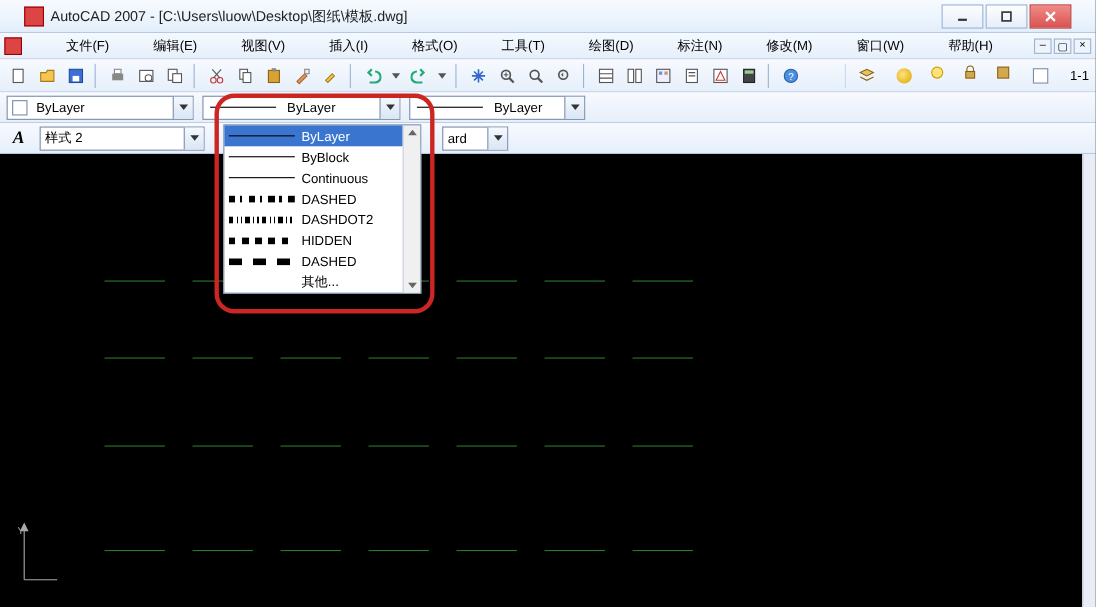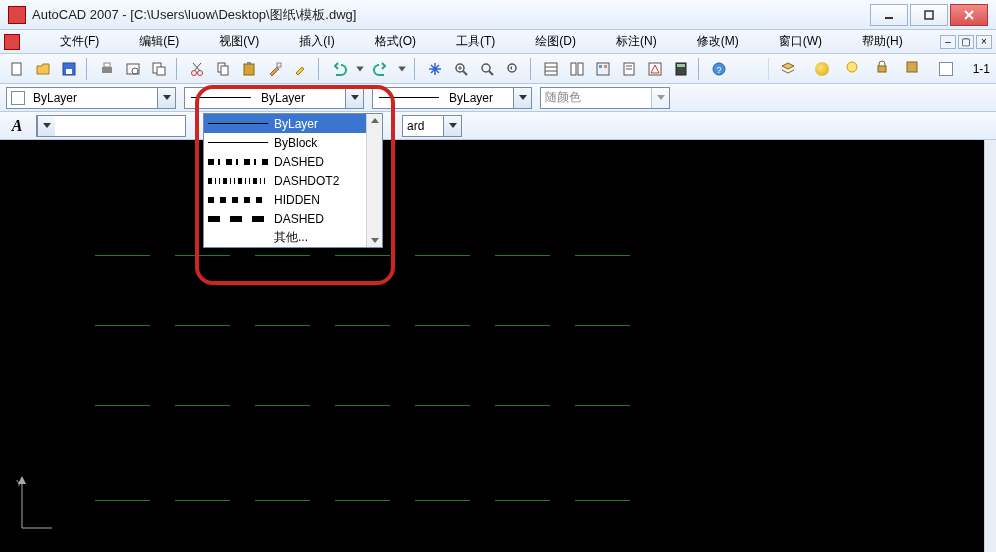--- a/index.html
+++ b/index.html
@@ -1,19 +1,19 @@
 <!DOCTYPE html>
 <html><head>
 <meta charset="utf-8">
 <style>
   * { box-sizing: border-box; margin: 0; padding: 0; font-family: "Microsoft YaHei", Tahoma, sans-serif; }
   body { width: 996px; height: 552px; background: #fff; overflow: hidden; position: relative; }
 
   
-  .titlebar { height: 30px; background: linear-gradient(#f7fbff,#e3eefb); display: flex; align-items: center; padding: 0 8px; border-bottom: 1px solid #b7c9e0; }
+  .titlebar { height: 30px; background: linear-gradient(#f7fbff,#e3eefb); display: flex; align-items: center; padding: 0 22px; border-bottom: 1px solid #b7c9e0; }
   .app-icon { width: 18px; height: 18px; background:#d44; display:inline-block; margin-right:6px; border:1px solid #900;}
   .titlebar span.title-text { font-size: 13px; color:#222; }
   .win-btns { margin-left:auto; display:flex; gap:2px;}
   .win-btn { width:38px; height:22px; border:1px solid #9cb3d2; background:linear-gradient(#fdfdfd,#e6eefb); display:flex; align-items:center; justify-content:center; font-size:12px;}
   .win-btn.close{ background:linear-gradient(#f18b89,#d9534f); color:#fff; border-color:#b33;}
   .win-btn svg{ width:12px;height:12px;}
 
   
   .menubar { height:24px; background:linear-gradient(#f4f9ff,#e6effa); display:flex; align-items:center; padding:0 4px; font-size:12px; border-bottom:1px solid #b7c9e0;gap:28px;}
   .menubar .menu-icon{ width:16px; height:16px; background:#d44; border:1px solid #900; margin-right:6px;}
@@ -321,47 +321,48 @@
     <span class="combo-label">ByLayer</span>
     <div class="dd-btn"></div>
   </div>
 
   <div class="combo small" style="width:160px">
     <span class="line-sample"></span>
     <span class="combo-label">ByLayer</span>
     <div class="dd-btn"></div>
   </div>
 
-  <div class="combo color">
-    <span class="combo-label" style="color:#888">随颜色</span>
-    <div class="dd-btn" style="opacity:.5"></div>
-  </div>
 </div>
 
 <div class="style-row">
   <span class="style-icon">A</span>
   <div class="combo" style="width:150px">
+    <span class="combo-label">样式 2</span>
     <div class="dd-btn"></div>
   </div>
   <div style="width:200px"></div>
   <div class="combo" style="width:60px">
     <span class="combo-label">ard</span>
     <div class="dd-btn"></div>
   </div>
 </div>
 
 <div class="lt-list">
   <div id="lt-rows">
       <div class="lt-row sel">
         <span class="lt-sample solid"></span>
         <span>ByLayer</span>
       </div>
       <div class="lt-row">
         <span class="lt-sample solid"></span>
         <span>ByBlock</span>
+      </div>
+      <div class="lt-row">
+        <span class="lt-sample solid"></span>
+        <span>Continuous</span>
       </div>
       <div class="lt-row">
         <span class="lt-sample dashdot"></span>
         <span>DASHED</span>
       </div>
       <div class="lt-row">
         <span class="lt-sample dashdot2"></span>
         <span>DASHDOT2</span>
       </div>
       <div class="lt-row">

